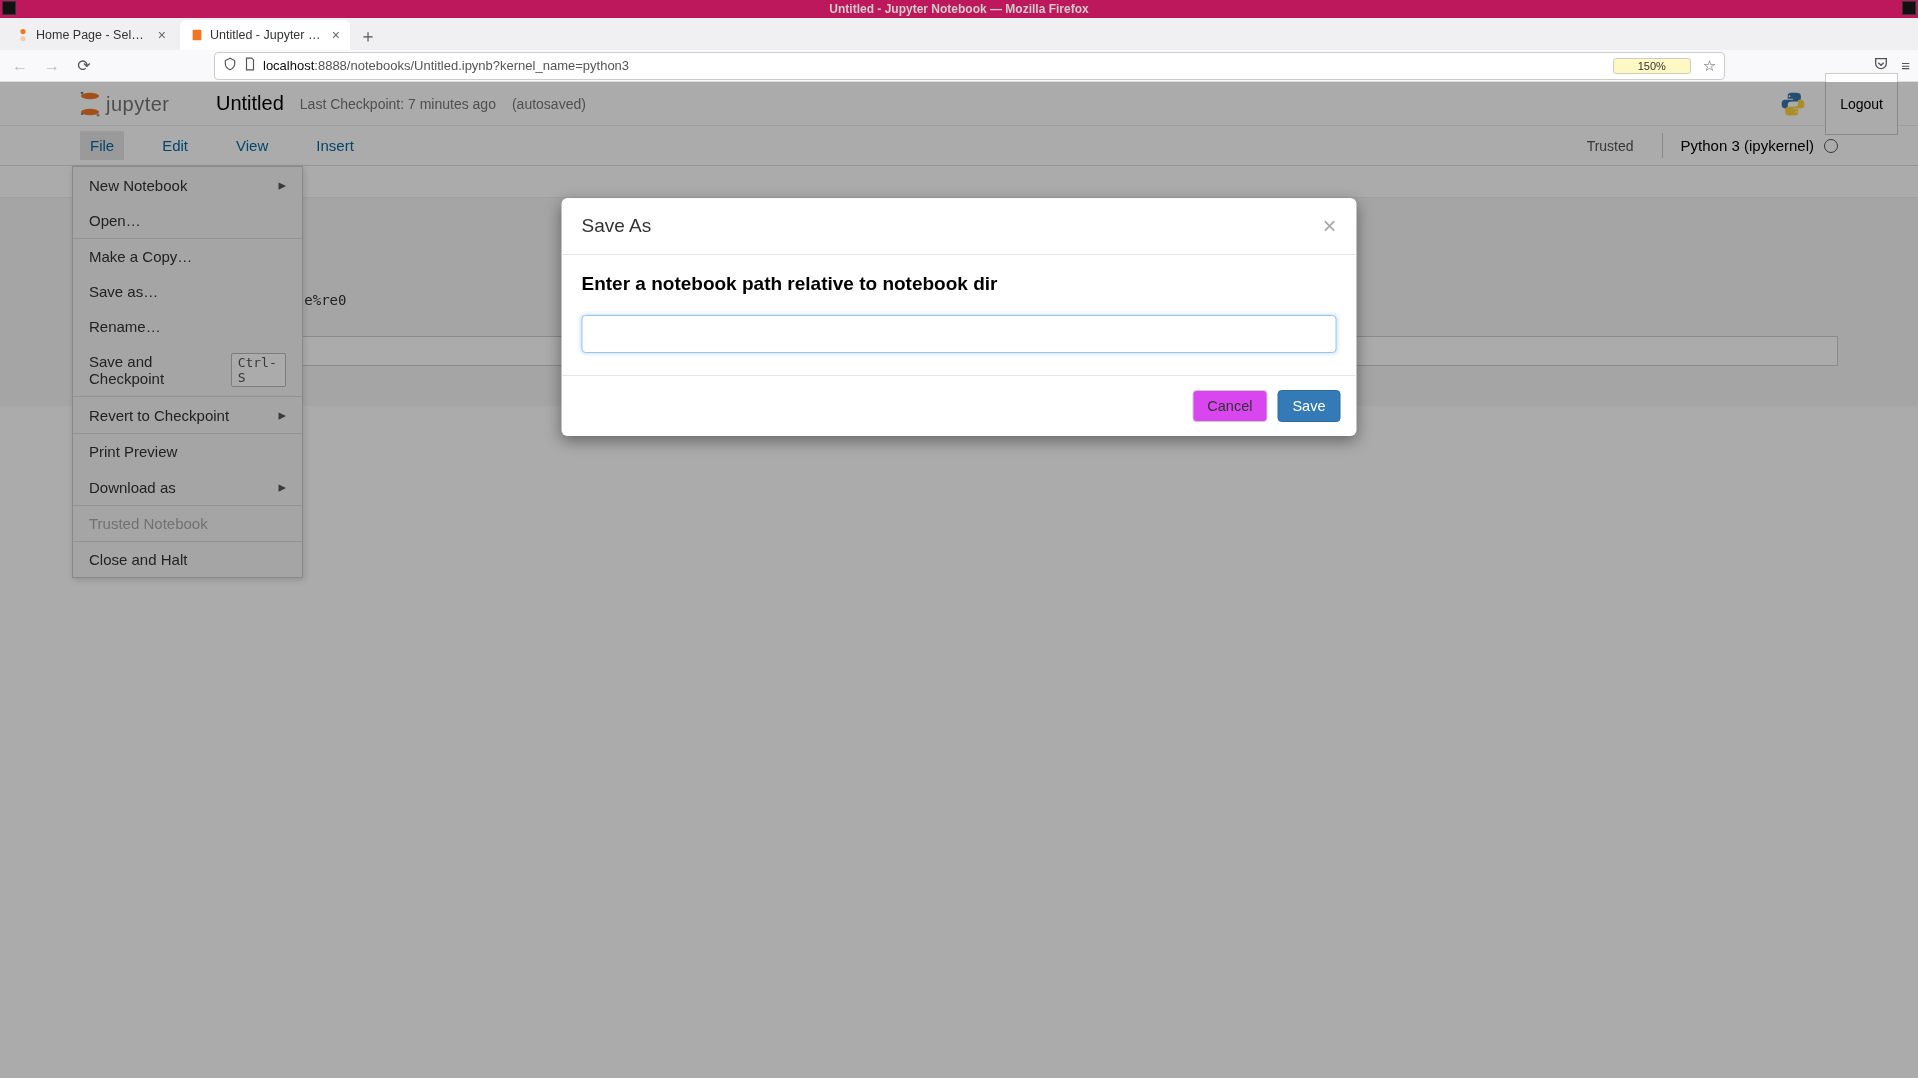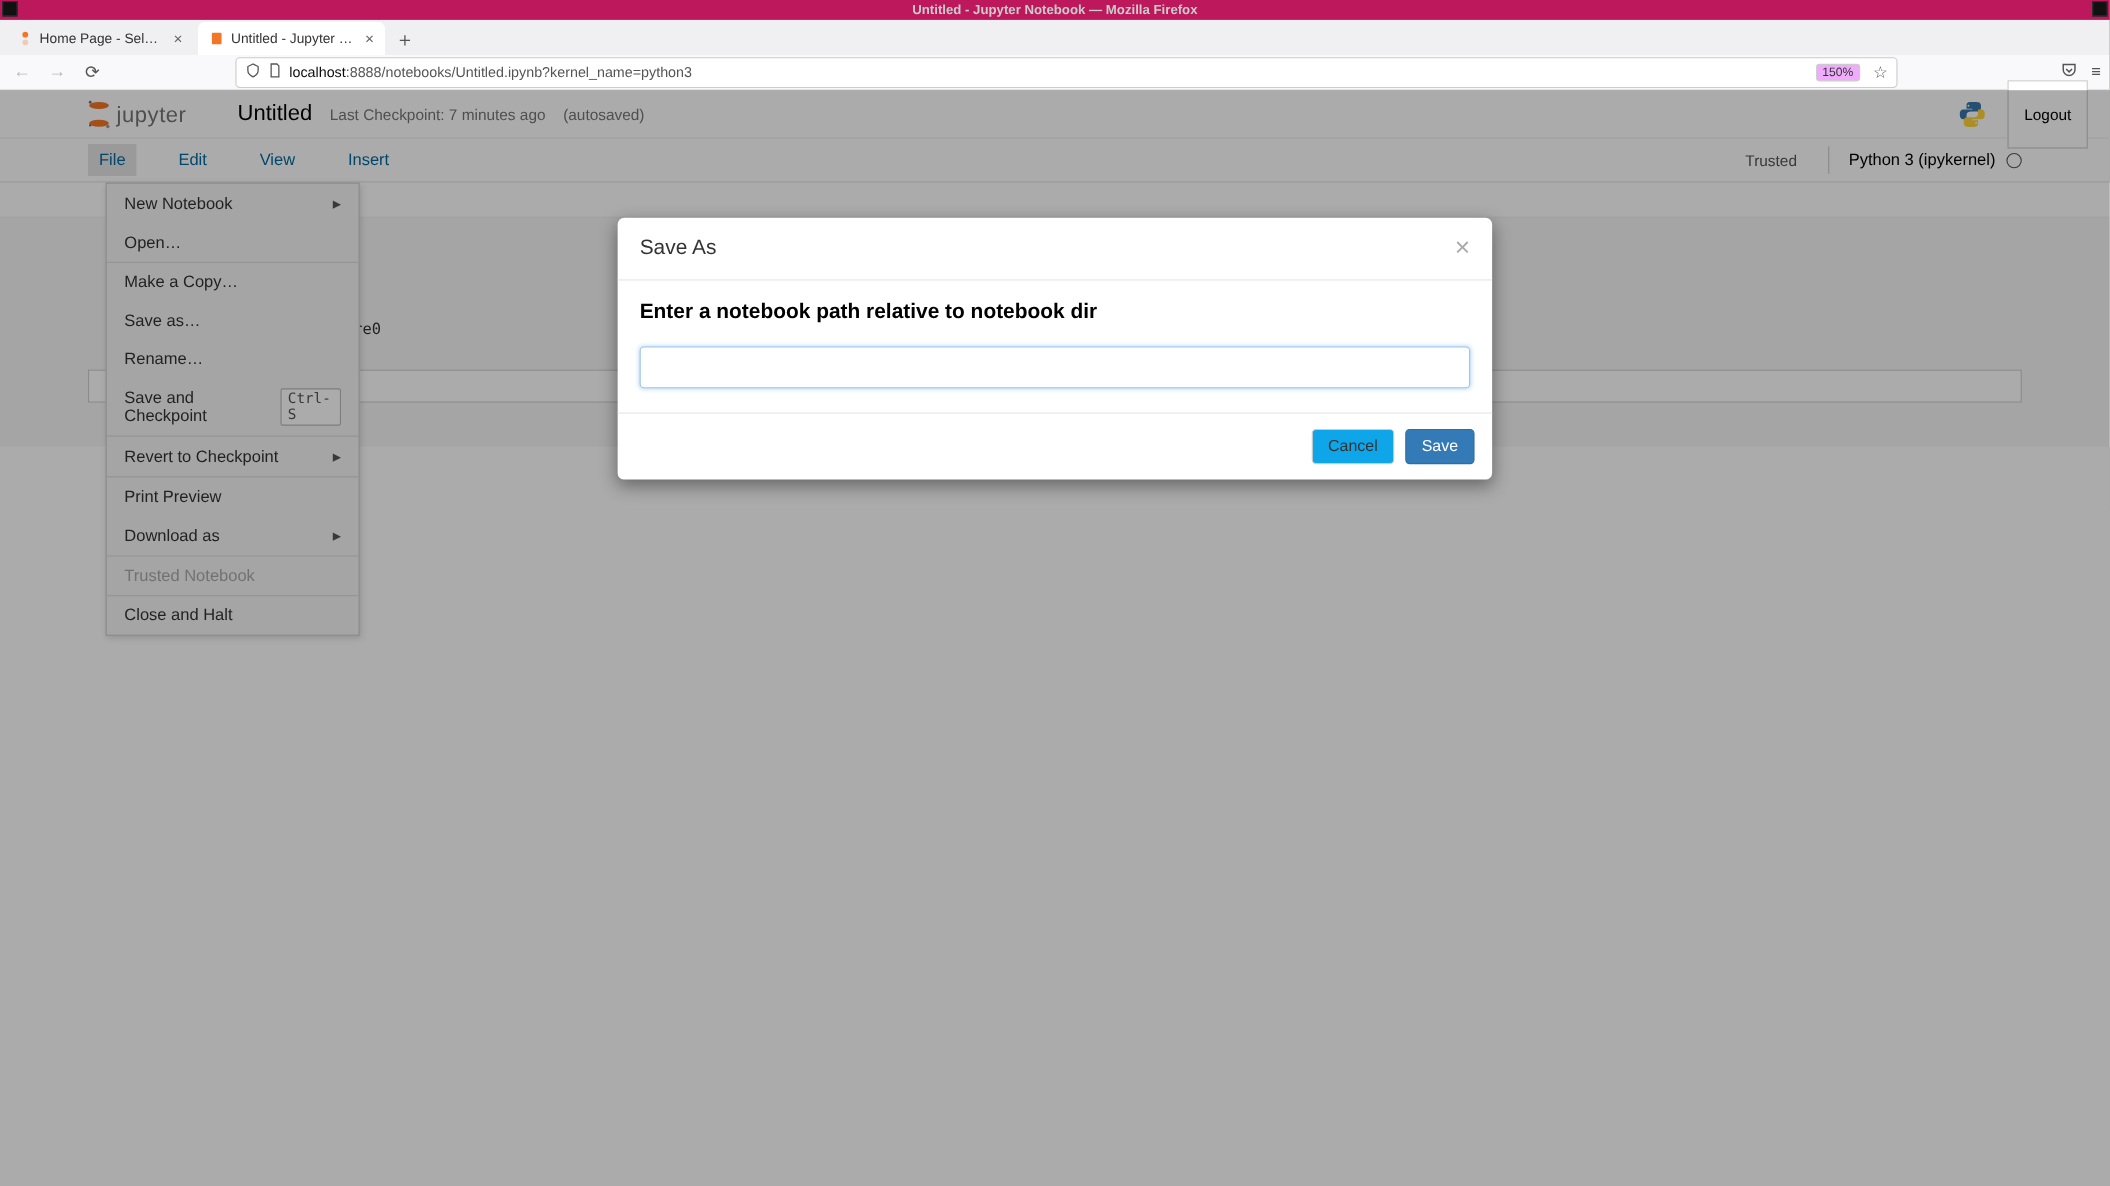--- a/index.html
+++ b/index.html
@@ -20,21 +20,21 @@
 .tab-label { white-space: nowrap; overflow: hidden; text-overflow: ellipsis; }
 .newtab { width: 28px; height: 28px; display: flex; align-items: center; justify-content: center; color: #555; font-size: 18px; }
 
 .toolbar { height: 32px; background: #f9f9fb; display: flex; align-items: center; padding: 0 8px; gap: 8px; border-bottom: 1px solid #ddd; }
 .nav-btn { width: 24px; height: 24px; display: flex; align-items: center; justify-content: center; color: #555; font-size: 16px; }
 .nav-btn.disabled { color: #bbb; }
 .urlbar { flex: 1; display: flex; align-items: center; gap: 6px; background: #fff; border: 1px solid #ccc; border-radius: 4px; height: 28px; padding: 0 8px; margin: 0 140px 0 110px; font-size: 13px; color: #555; }
 .urlbar .lock { color: #555; }
 .urlbar .page { color: #757575; }
 .url-domain { color: #0c0c0c; }
-.zoom-badge { background: #f0abfc; border: 1px solid #ccc; border-radius: 3px; padding: 1px 5px; font-size: 11px; color: #333; }
+.zoom-badge { background: #fef9c3; border: 1px solid #ccc; border-radius: 3px; padding: 1px 24px; font-size: 11px; color: #333; }
 .right-icons { display: flex; align-items: center; gap: 12px; }
 .right-icon { color: #555; font-size: 15px; }
 
 
 .page-wrap { position: relative; width: 100%; height: calc(100% - 17px - 32px - 32px); background: #fff; }
 
 .jupyter-header { display: flex; align-items: center; padding: 6px 20px 6px 80px; gap: 16px; border-bottom: 1px solid #eee; height: 44px; }
 .jupyter-logo { display: flex; align-items: center; gap: 4px; }
 .nb-title { font-size: 20px; color: #000; }
 .checkpoint { font-size: 14px; color: #777; }
@@ -50,40 +50,40 @@
 .trusted { color: #555; padding: 4px 12px; }
 .kernel-pill { border-left: 1px solid #ccc; padding: 4px 0 4px 18px; display: flex; align-items: center; gap: 10px; font-size: 15px; }
 .kernel-indicator { width: 14px; height: 14px; border: 1.5px solid #555; border-radius: 50%; }
 
 .spacer-bar { height: 32px; background: #fff; border-bottom: 1px solid #eee; }
 .cells-area { background: #f7f7f7; padding: 12px 80px 40px 80px; }
 .code-fragment { font-family: "DejaVu Sans Mono", monospace; font-size: 14px; color: #333; padding: 18px 22px; white-space: pre; }
 .out-row { border: 1px solid #cfcfcf; background: #fff; margin-top: 10px; padding: 14px; }
 
 
-.file-menu { position: absolute; left: 96px; top: 84px; width: 231px; background: #f6f6f6; border: 1px solid #ccc; box-shadow: 1px 2px 6px rgba(0,0,0,0.15); z-index: 400; }
+.file-menu { position: absolute; left: 72px; top: 84px; width: 231px; background: #f6f6f6; border: 1px solid #ccc; box-shadow: 1px 2px 6px rgba(0,0,0,0.15); z-index: 400; }
 .file-menu .fm-item { padding: 9px 16px; font-size: 15px; color: #333; display: flex; align-items: center; gap: 10px; }
 .file-menu .fm-item.disabled { color: #aaa; }
 .file-menu .fm-sep { height: 1px; background: #dcdcdc; margin: 0; }
 .file-menu .fm-item .sub { margin-left: auto; color: #555; }
 .file-menu .fm-item .kbd { margin-left: 6px; border: 1px solid #bbb; background: #fff; padding: 1px 6px; font-family: monospace; font-size: 13px; color: #555; border-radius: 2px; }
 
 
 .dim { position: absolute; inset: 0; background: rgba(0,0,0,0.33); z-index: 500; }
 
 
 .modal { position: absolute; left: 50%; top: 116px; transform: translateX(-50%); width: 795px; background: #fff; border-radius: 6px; z-index: 600; box-shadow: 0 5px 15px rgba(0,0,0,0.4); }
 .modal-header { padding: 16px 20px; display: flex; align-items: center; border-bottom: 1px solid #e5e5e5; }
 .modal-title { font-size: 19px; color: #333; font-weight: normal; }
 .modal-close { margin-left: auto; font-size: 24px; color: #aaa; line-height: 1; cursor: pointer; }
 .modal-body { padding: 18px 20px 22px 20px; }
 .modal-body p { font-size: 19px; color: #000; font-weight: bold; margin-bottom: 20px; }
 .modal-body input { width: 100%; height: 38px; padding: 6px 10px; border: 1px solid #9fc4e7; border-radius: 4px; outline: none; box-shadow: 0 0 4px rgba(102,175,233,0.5); font-size: 15px; }
 .modal-footer { padding: 14px 16px; border-top: 1px solid #e5e5e5; display: flex; justify-content: flex-end; gap: 10px; }
-.btn { font-size: 14.5px; padding: 7px 14px; border-radius: 4px; border: 1px solid #ccc; background: #0ea5e9; color: #333; cursor: pointer; }
+.btn { font-size: 14.5px; padding: 7px 14px; border-radius: 4px; border: 1px solid #ccc; background: #d946ef; color: #333; cursor: pointer; }
 .btn.primary { background: #337ab7; border-color: #2e6da4; color: #fff; }
 
 
 .jup-svg { width: 120px; height: 28px; }
 </style>
 </head>
 <body>
 
 <div class="os-titlebar">
   <div class="os-left"></div>

